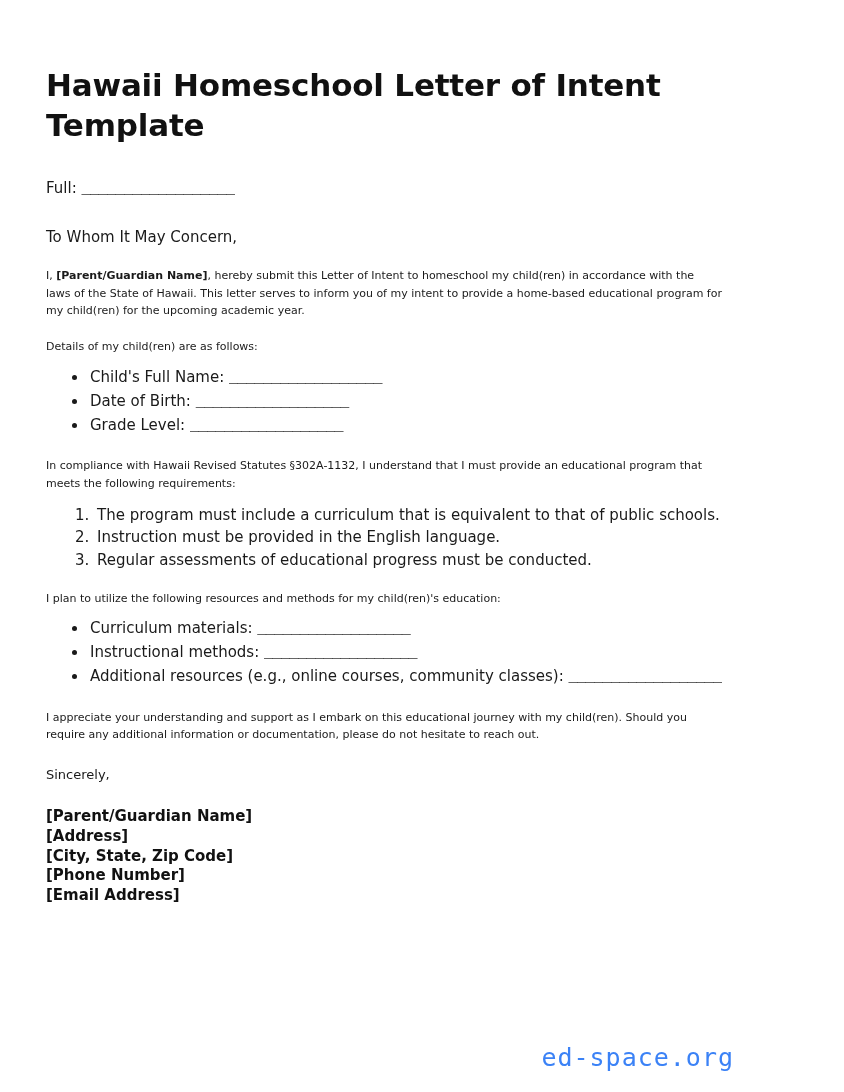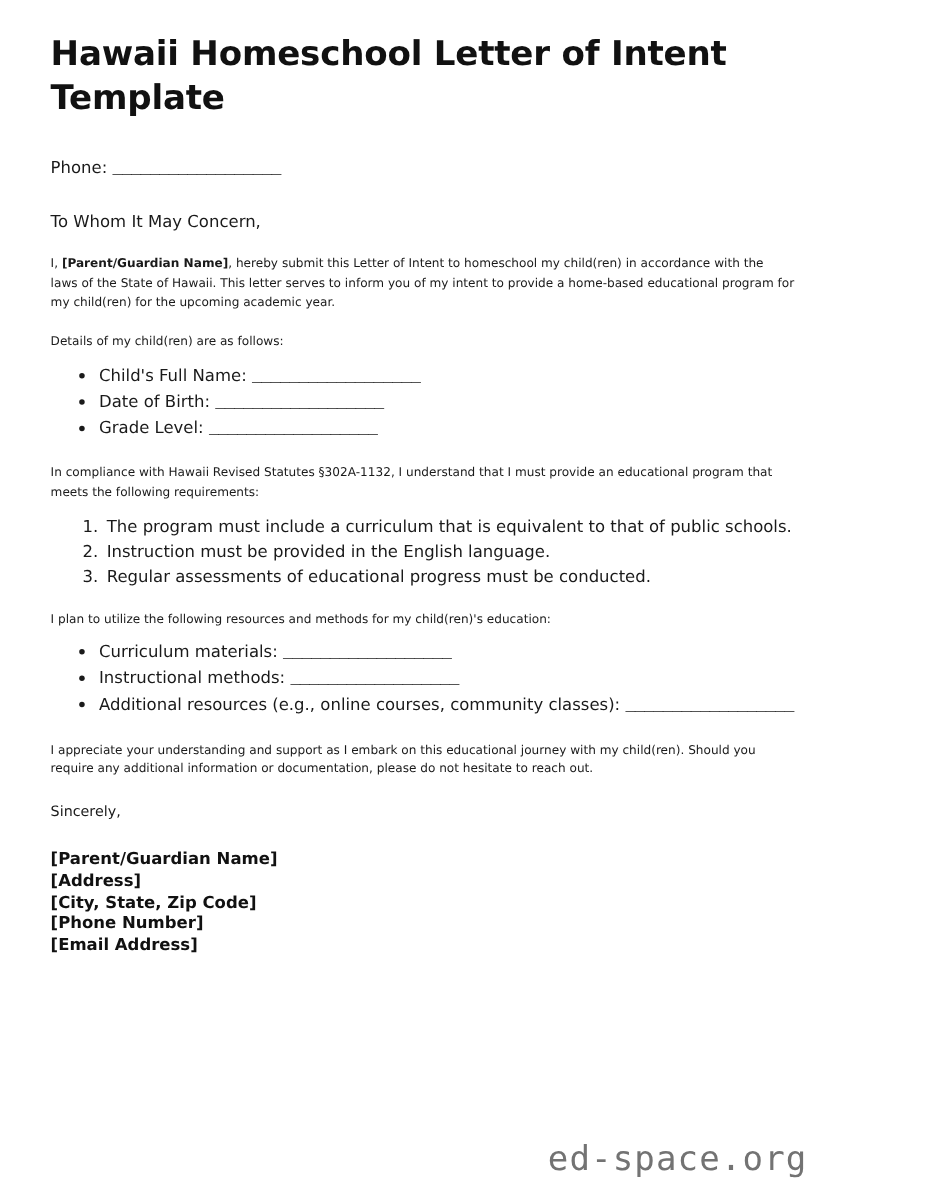--- a/index.html
+++ b/index.html
@@ -17,21 +17,21 @@
     overflow: hidden;
   }
   .page {
     position: absolute;
     left: 0;
     top: 0;
     width: 768px;
     height: 1092px;
     background: #ffffff;
     box-sizing: border-box;
-    padding: 22px 46px 0 46px;
+    padding: 58px 46px 0 46px;
   }
   .doc-title {
     font-size: 31px;
     font-weight: bold;
     line-height: 1.28;
     letter-spacing: -0.2px;
     margin: 8px 0 0 0;
     color: #111111;
     max-width: 690px;
   }
@@ -93,34 +93,34 @@
     font-size: 15px;
     font-weight: bold;
     line-height: 1.32;
     color: #111111;
   }
   .watermark {
     position: absolute;
     right: 34px;
     bottom: 20px;
     font-family: "DejaVu Sans Mono", "Liberation Mono", monospace;
-    font-size: 31px;
+    font-size: 25px;
     letter-spacing: 1px;
-    color: #737373;
+    color: #3b82f6;
   }
 </style>
 </head>
 <body>
 
 <div class="page">
 
   <h1 class="doc-title">Hawaii Homeschool Letter of Intent Template</h1>
 
   <div class="date-line">
-    <span>Phone:</span>
+    <span>Full:</span>
     <span class="blank">__________________</span>
   </div>
 
   <div class="salutation">To Whom It May Concern,</div>
 
   <p class="body-para"><span>I, </span><b>[Parent/Guardian Name]</b><span>, hereby submit this Letter of Intent to homeschool my child(ren) in accordance with the laws of the State of Hawaii. This letter serves to inform you of my intent to provide a home-based educational program for my child(ren) for the upcoming academic year.</span></p>
 
   <p class="body-para">Details of my child(ren) are as follows:</p>
 
   <ul class="doc-list">

